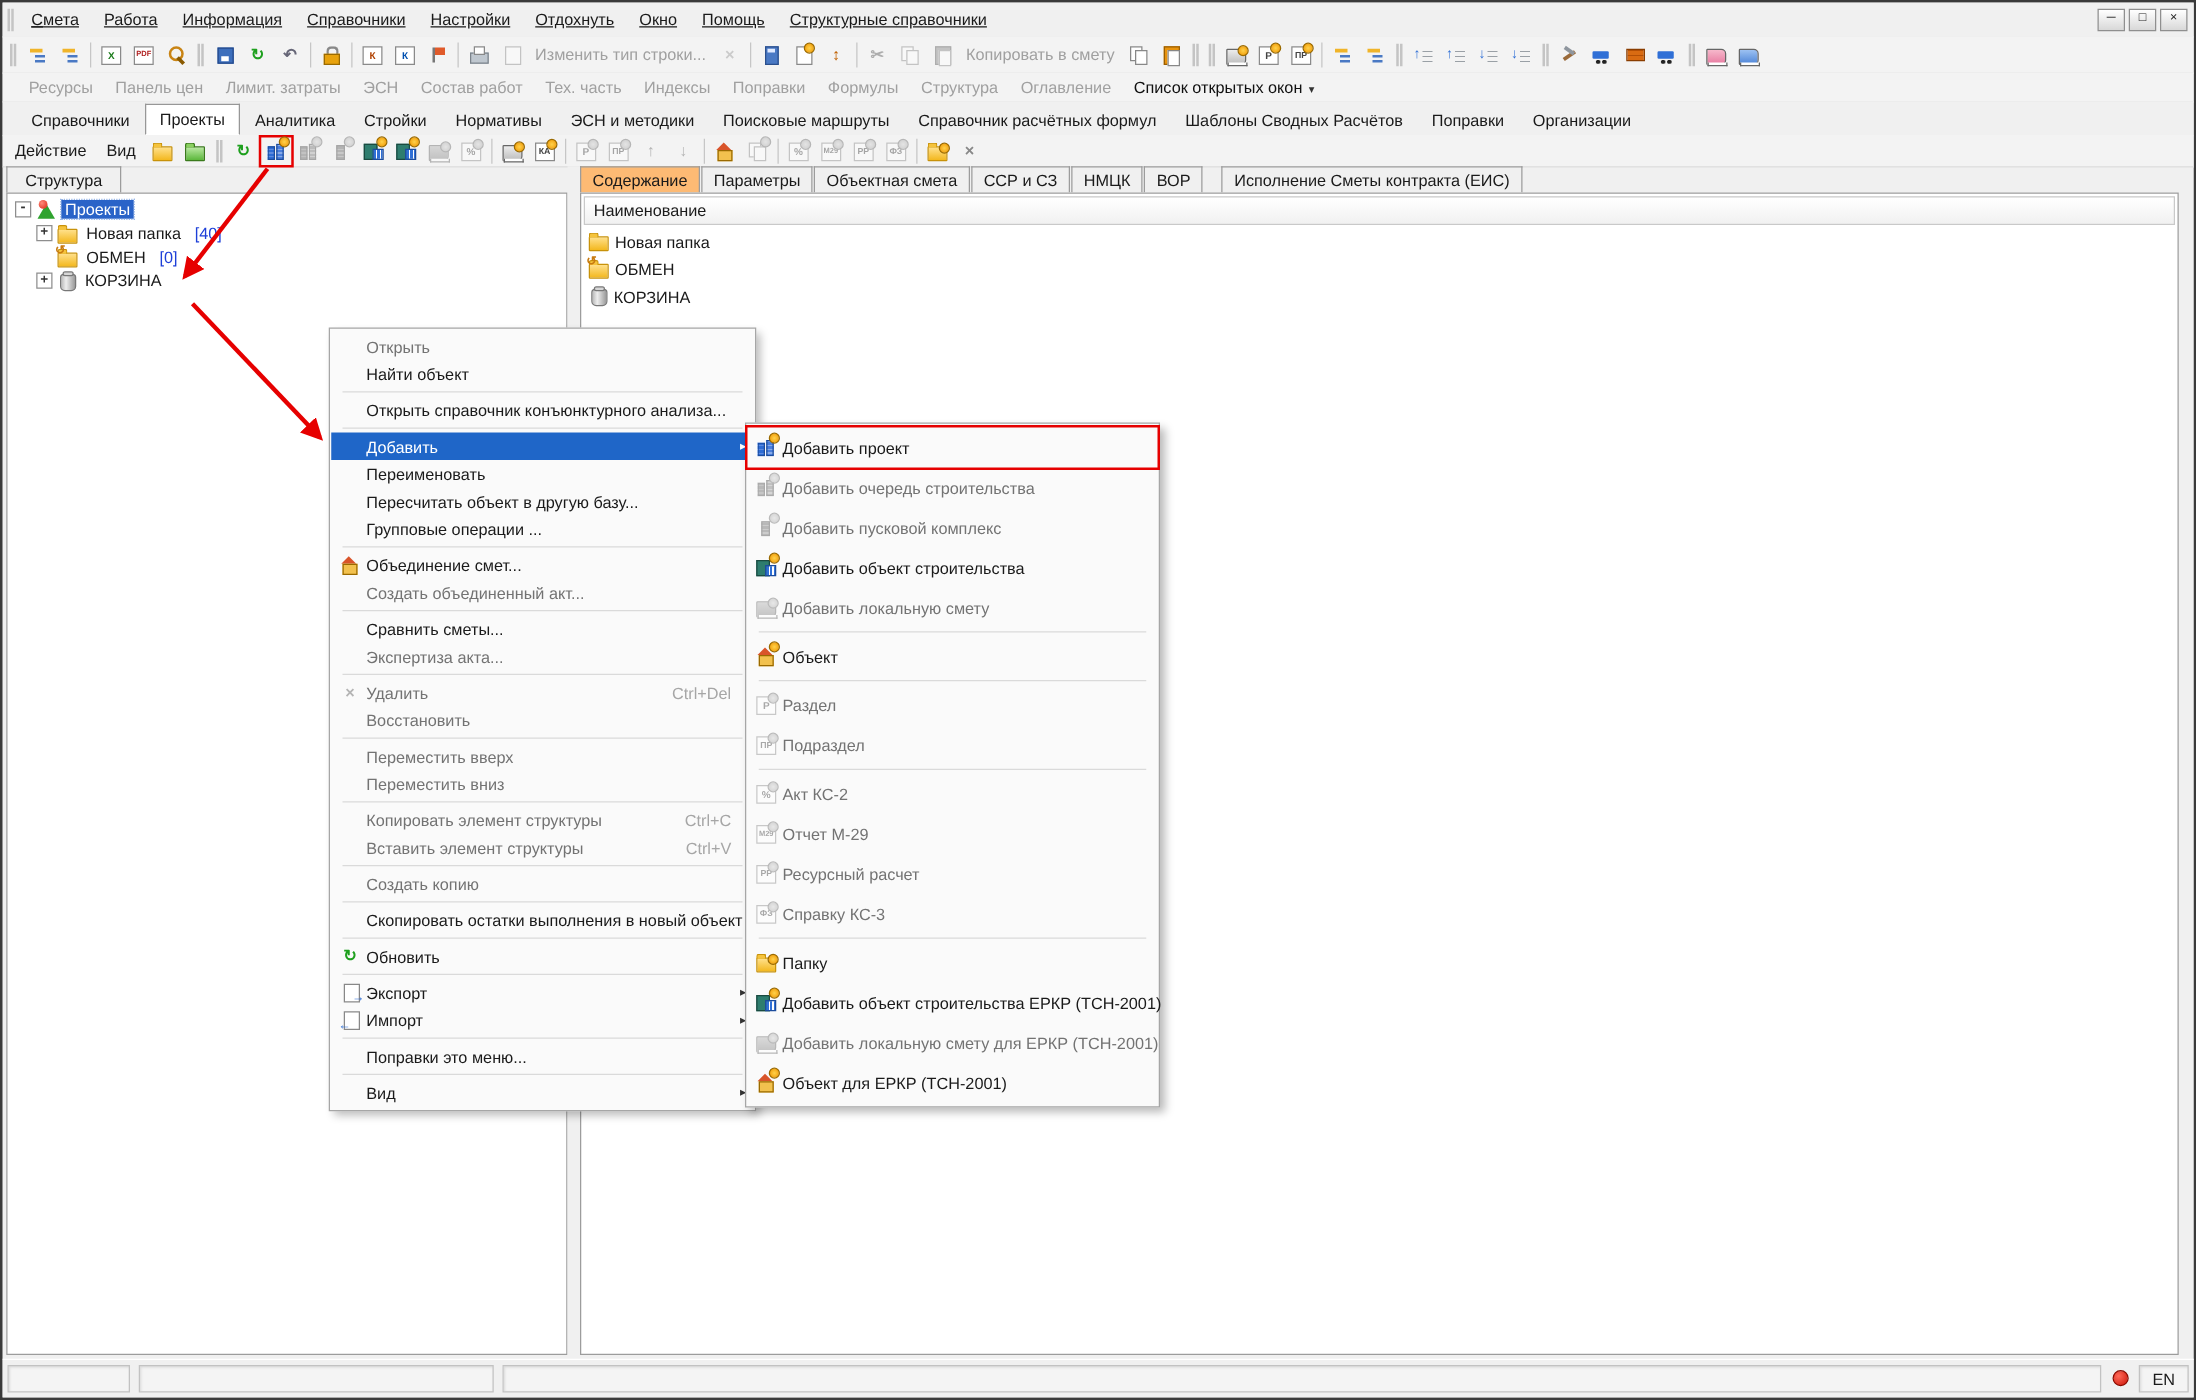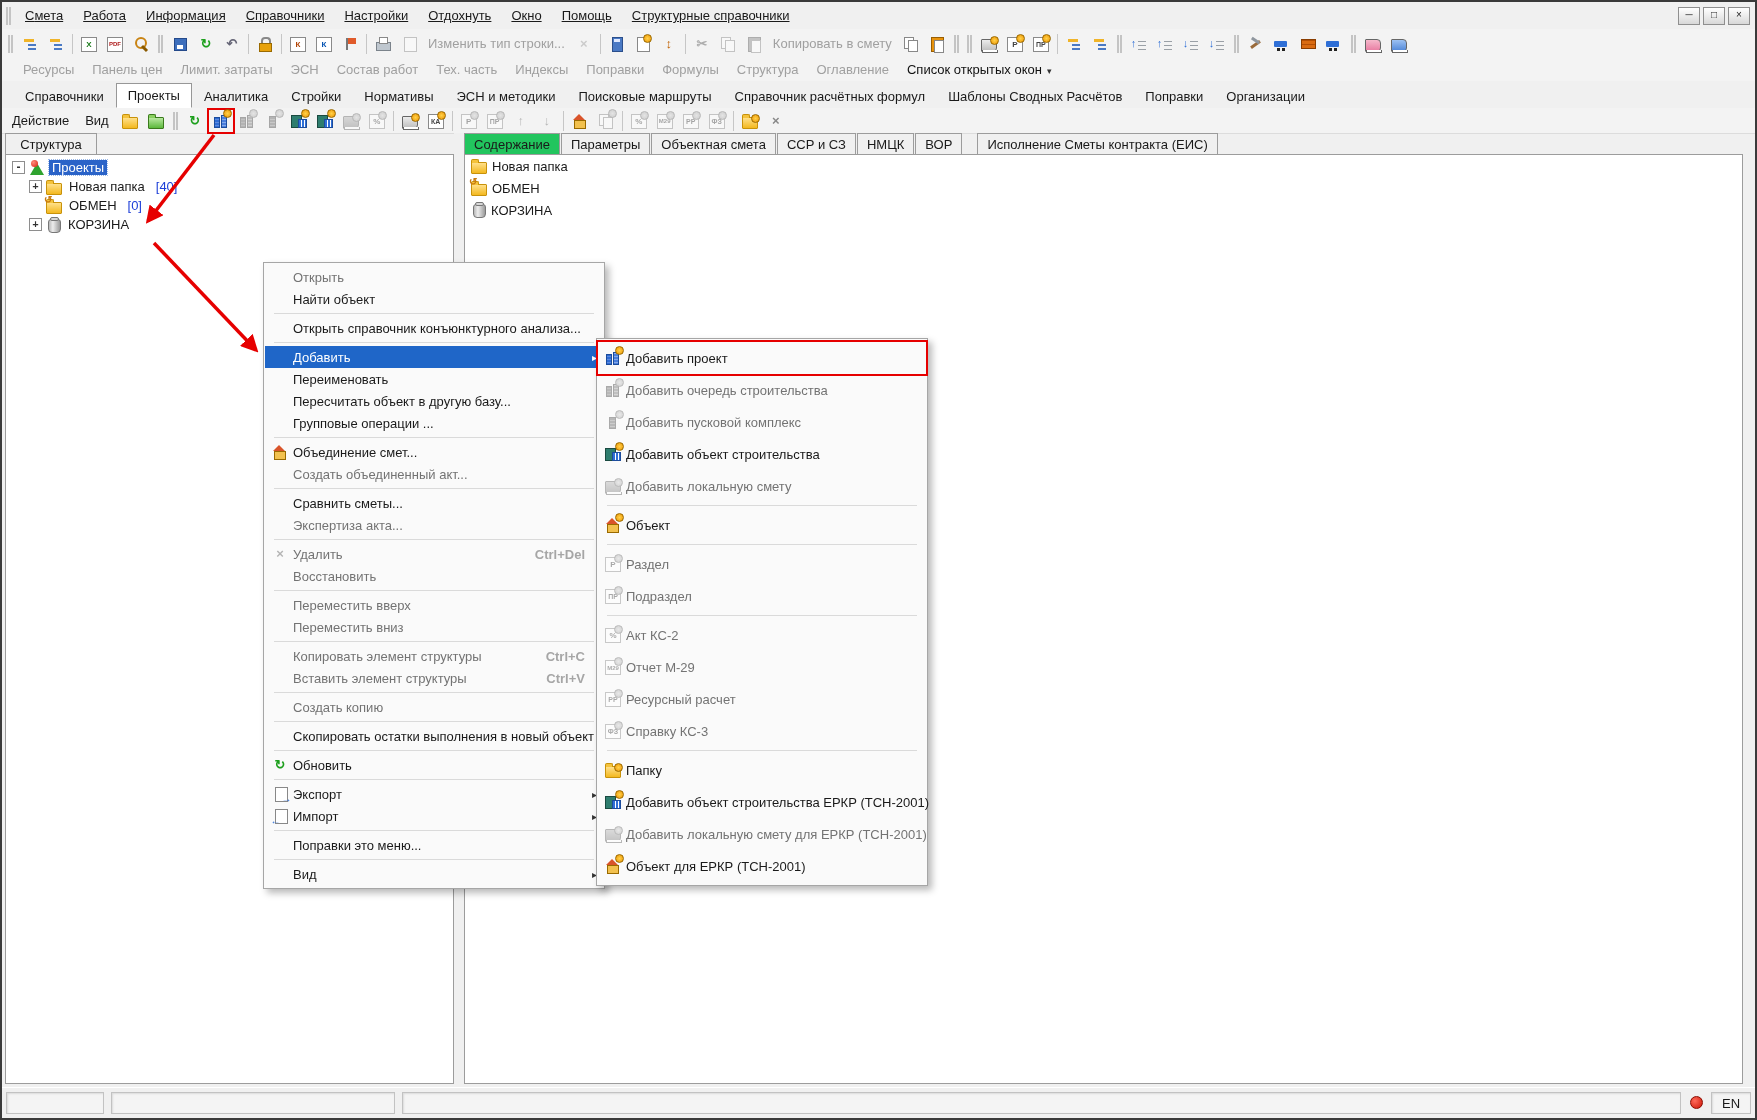--- a/index.html
+++ b/index.html
@@ -38,21 +38,21 @@
 
   
   .left-panel{position:absolute;top:131px;left:3px;width:449px;bottom:34px;}
   .ptab{position:absolute;top:0;left:0;width:90px;height:21px;background:#f0f0f0;border:1px solid #9c9c9c;border-bottom:none;
         display:flex;align-items:center;justify-content:center;}
   .tree-box{position:absolute;top:21px;left:0;right:0;bottom:0;background:#fff;border:1px solid #9c9c9c;padding-top:3px;overflow:hidden;}
   .splitter{position:absolute;top:131px;left:452px;width:10px;bottom:34px;background:#f0f0f0;}
   .right-panel{position:absolute;top:131px;left:462px;right:12px;bottom:34px;}
   .rtabs{height:21px;display:flex;align-items:flex-end;}
   .rtab{padding:3px 9px 2px;border:1px solid #9c9c9c;border-bottom:none;background:#f0f0f0;margin-right:1px;white-space:nowrap;}
-  .rtab.active{background:#22c55e;}
+  .rtab.active{background:#fdba74;}
   .rtab-gap{width:14px;}
   .list-box{position:absolute;top:21px;left:0;right:0;bottom:0;background:#fff;border:1px solid #9c9c9c;}
   .col-header{height:21px;border:1px solid #c9c9c9;margin:2px;background:linear-gradient(#ffffff,#f1f1f1);display:flex;align-items:center;padding-left:7px;}
   .lrow{height:22px;display:flex;align-items:center;gap:5px;padding-left:6px;}
 
   .trow{height:19px;display:flex;align-items:center;gap:4px;}
   .texp{width:11px;height:11px;flex:none;border:1px solid #8e8e8e;background:#fff;font:bold 10px/9px "DejaVu Sans Mono",monospace;
         text-align:center;color:#333;}
   .texp.noexp{visibility:hidden;}
   .tlabel{white-space:nowrap;padding:0 3px;}
@@ -67,21 +67,21 @@
 
   
   .cmenu,.smenu{position:absolute;background:#fafafa;border:1px solid #a6a6a6;box-shadow:4px 4px 7px rgba(0,0,0,.28);padding:3px 1px;}
   .cmenu{left:261px;top:260px;width:338px;z-index:50;}
   .smenu{left:594px;top:336px;width:328px;z-index:55;}
   .mi{position:relative;display:flex;align-items:center;padding:0 6px 0 2px;}
   .cmenu .mi{height:22px;}
   .smenu .mi{height:32px;}
   .mic{width:26px;flex:none;display:flex;justify-content:center;}
   .mlb{flex:1;white-space:nowrap;}
-  .msc{color:#a6a6a6;margin-left:24px;font-weight:bold;}
+  .msc{color:#a6a6a6;margin-left:24px;}
   .mar{width:12px;text-align:right;font-size:10px;color:#333;}
   .mi.dis .mlb,.mi.dis .mar{color:#737373;}
   .mi.hl{background:#1f66c8;}
   .mi.hl .mlb,.mi.hl .mar{color:#fff;}
   .mi.rbox::before{content:"";position:absolute;left:-2px;right:-2px;top:-2px;bottom:-2px;border:2px solid #e60000;pointer-events:none;}
   .msep{height:1px;background:#dadada;margin:3px 9px;}
 
   .overlay{position:absolute;inset:0;z-index:60;pointer-events:none;}
 
   
@@ -485,20 +485,21 @@
         <div class="rtab active">Содержание</div>
         <div class="rtab">Параметры</div>
         <div class="rtab">Объектная смета</div>
         <div class="rtab">ССР и СЗ</div>
         <div class="rtab">НМЦК</div>
         <div class="rtab">ВОР</div>
         <span class="rtab-gap"></span>
         <div class="rtab">Исполнение Сметы контракта (ЕИС)</div>
       </div>
     <div class="list-box">
+      <div class="col-header">Наименование</div>
       <div id="content-rows">
           <div class="lrow">
             <span class="ic ik-folder"></span>
             <span>Новая папка</span>
           </div>
           <div class="lrow">
             <span class="ic ik-folder ik-folder-x"></span>
             <span>ОБМЕН</span>
           </div>
           <div class="lrow">

